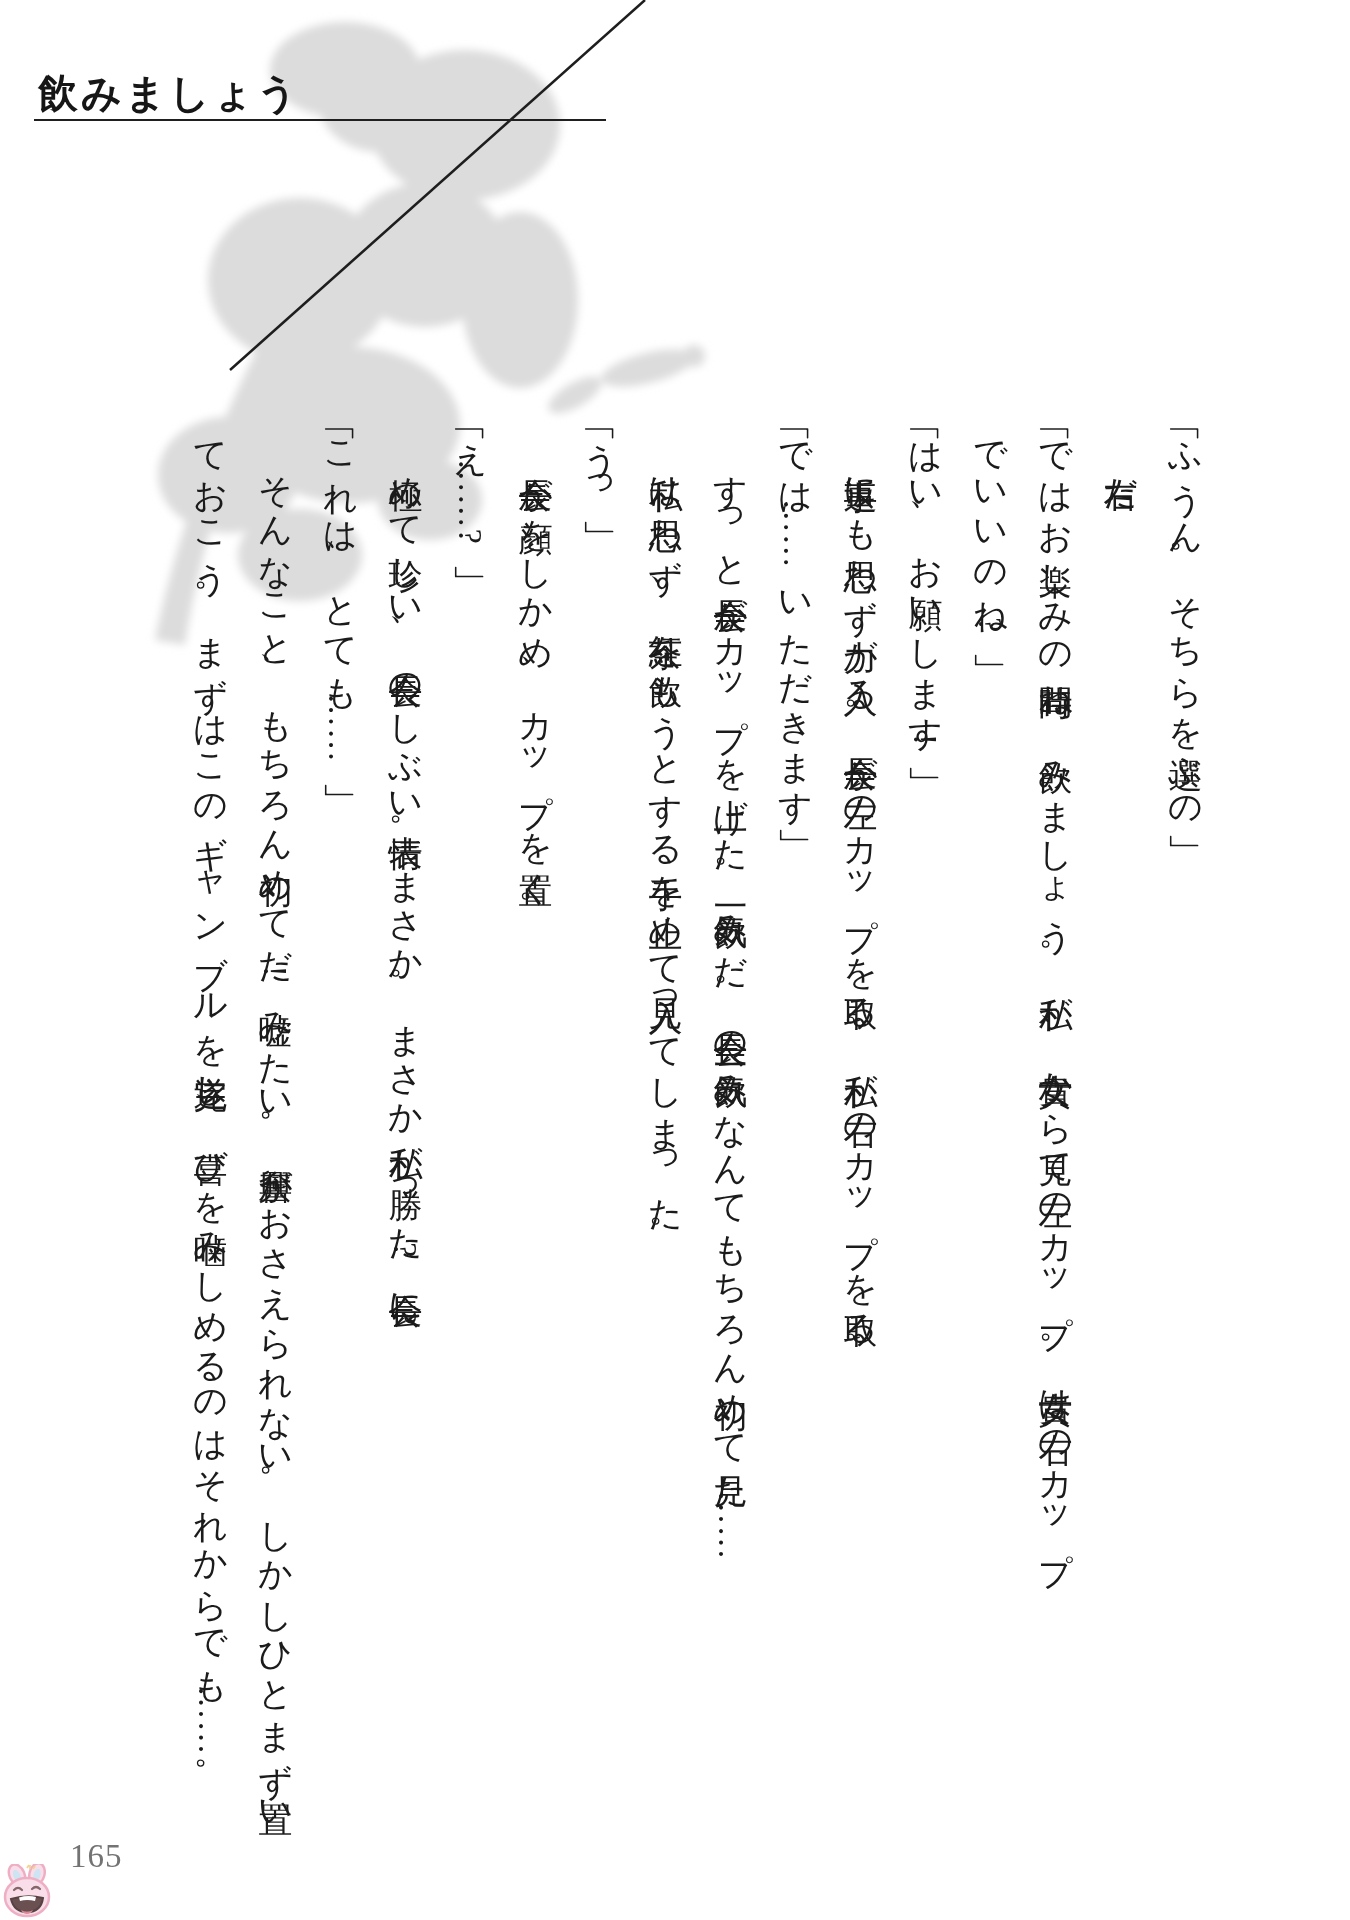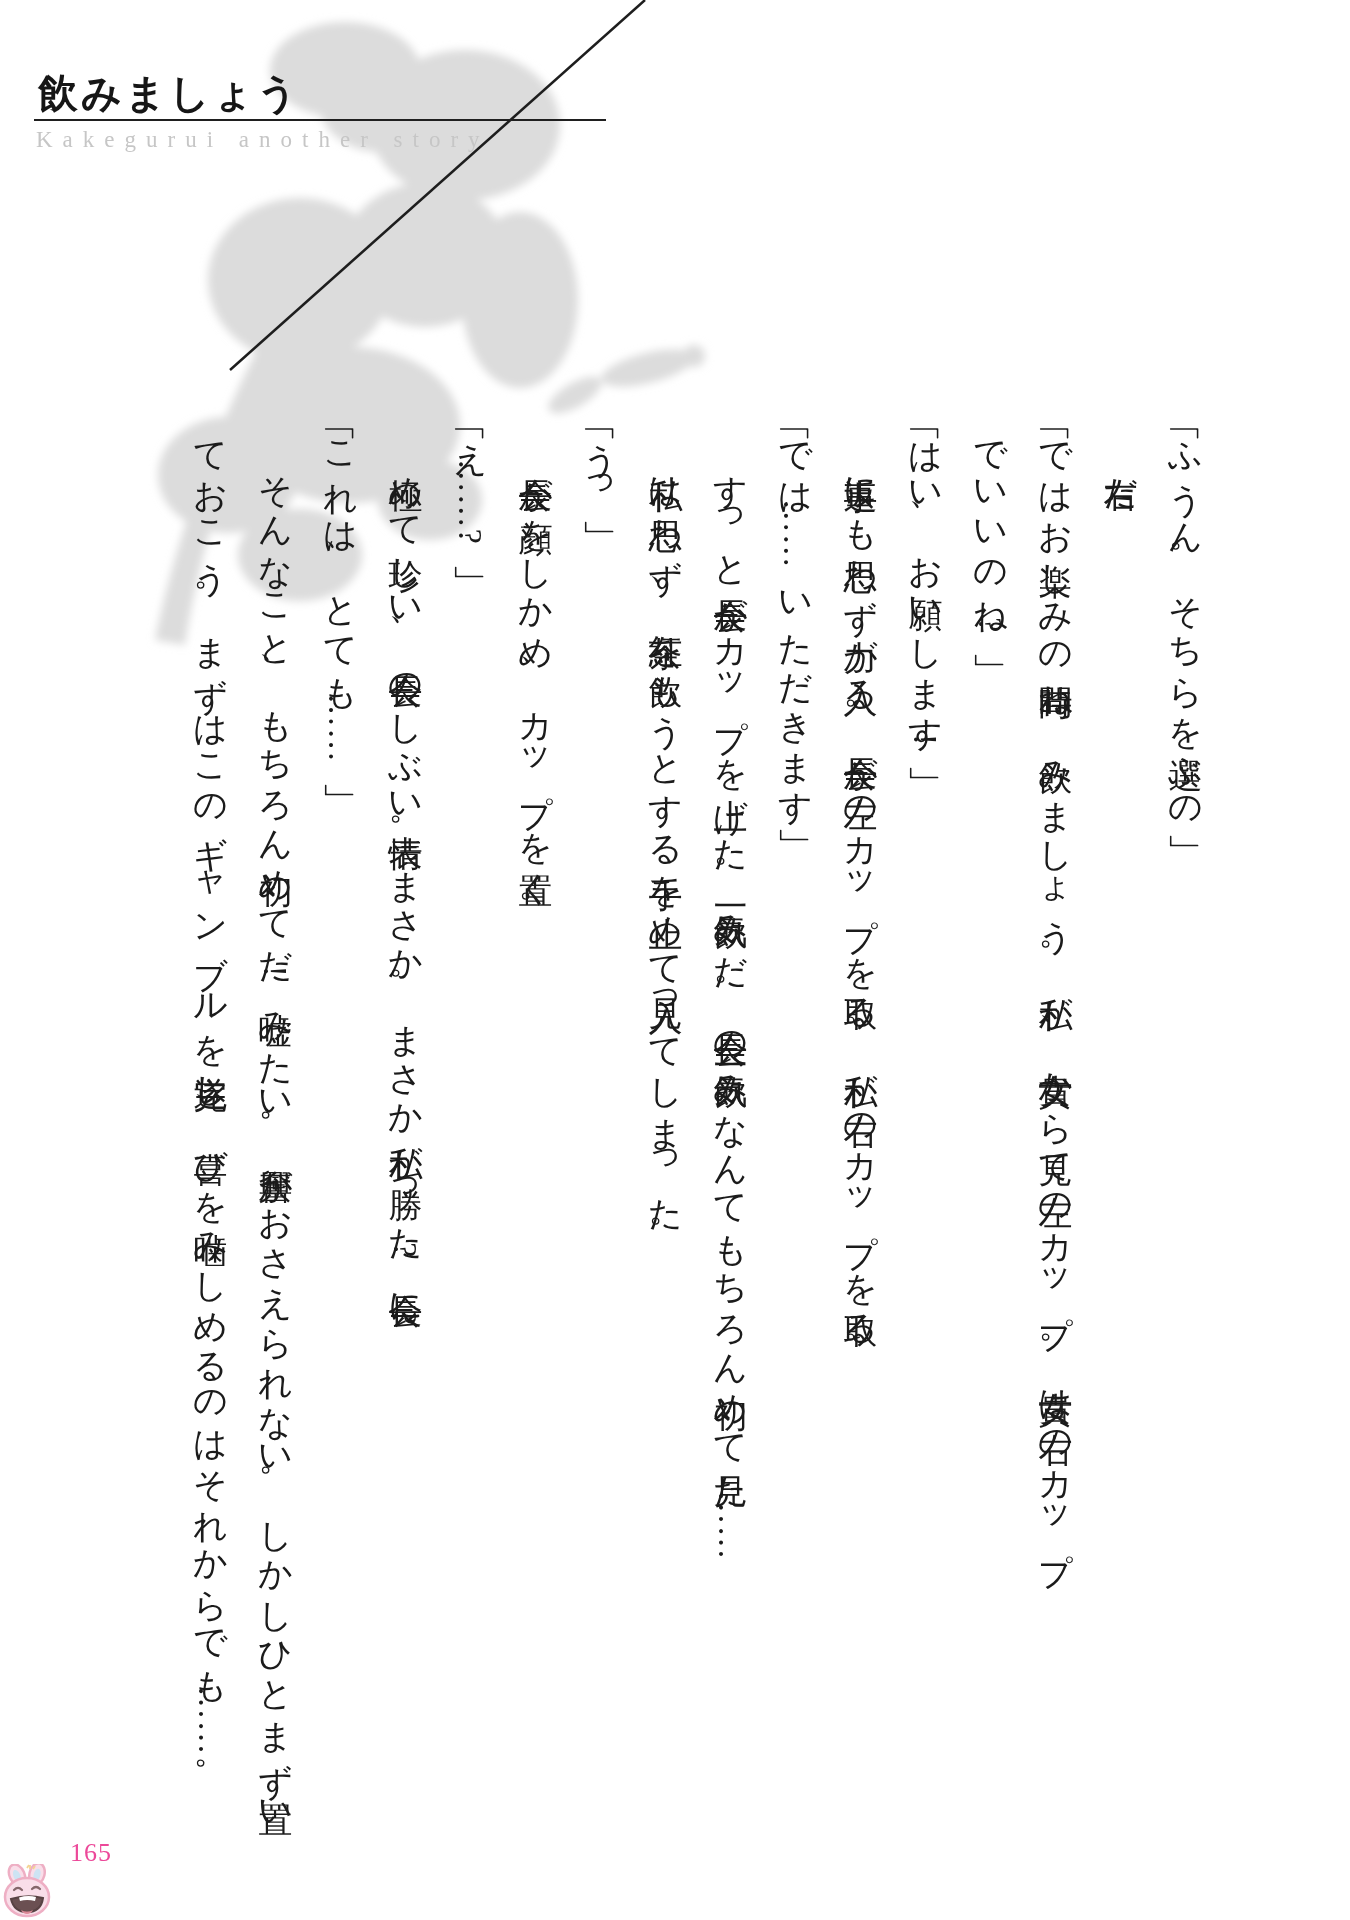--- a/index.html
+++ b/index.html
@@ -29,21 +29,21 @@
     position:absolute;top:418px;
     writing-mode:vertical-rl;text-orientation:mixed;
     font-size:34px;line-height:1;letter-spacing:1px;
     color:#1b1b1b;white-space:nowrap;
     font-family:"Liberation Serif","DejaVu Serif",serif;
   }
   .tcol.indent{padding-top:34px;}
   
   .pagenum{
     position:absolute;left:70px;top:1838px;
-    font-size:26px;color:#ec4899;letter-spacing:1px;
+    font-size:33px;color:#737373;letter-spacing:1px;
   }
   .mascot{position:absolute;left:1px;top:1864px;opacity:.92;}
 </style>
 </head>
 <body>
 
 <div id="page">
 
   <svg class="deco" width="1350" height="1920" viewBox="0 0 1350 1920">
     <g fill="#dcdcdc" stroke="none" filter="url(#soft)">
@@ -66,21 +66,20 @@
     <line x1="645" y1="0" x2="230" y2="370" stroke="#1e1e1e" stroke-width="2.5"></line>
     <defs>
       <filter id="soft" x="-20%" y="-20%" width="140%" height="140%">
         <feGaussianBlur stdDeviation="4"></feGaussianBlur>
       </filter>
     </defs>
   </svg>
 
   <div class="title">飲みましょう</div>
   <div class="rule"></div>
-  <div class="subtitle">Kakegurui another story</div>
 
   <div class="tcol" style="left:1168px">「ふうん。そちらを選ぶの」</div>
   <div class="tcol indent" style="left:1103px">右だ!</div>
   <div class="tcol" style="left:1038px">「ではお楽しみの時間ね。飲みましょう。私が、貴女から見て左のカップ。貴女は右のカップ</div>
   <div class="tcol" style="left:973px">でいいのね?」</div>
   <div class="tcol" style="left:908px">「はい、お願いします!」</div>
   <div class="tcol indent" style="left:843px">返事にも思わず力が入る。会長が左のカップを取る。私が右のカップを取る。</div>
   <div class="tcol" style="left:778px">「では……いただきます」</div>
   <div class="tcol indent" style="left:713px">すっと会長がカップを上げた。一気飲みだ。会長の一気飲みなんてもちろん初めて見た……</div>
   <div class="tcol indent" style="left:648px">私は思わず、紅茶を飲もうとする手を止めて見入ってしまった。</div>

